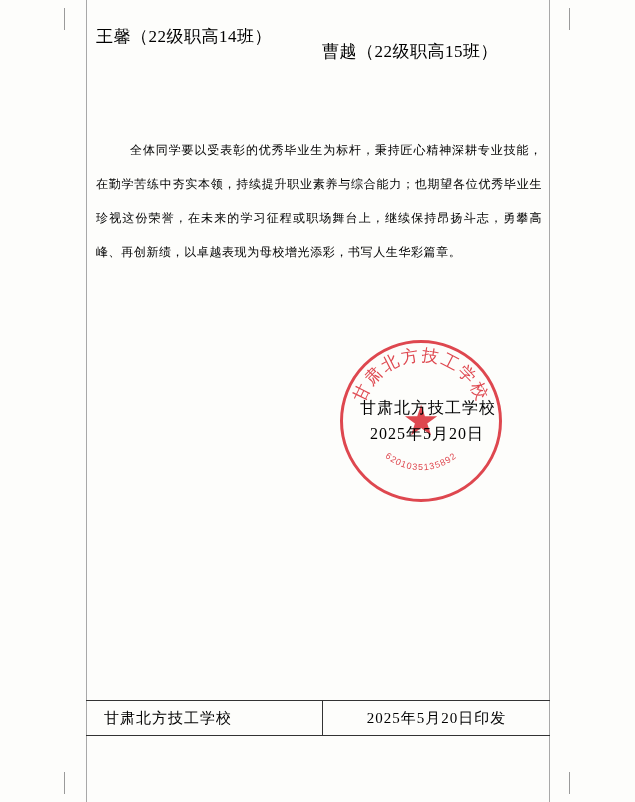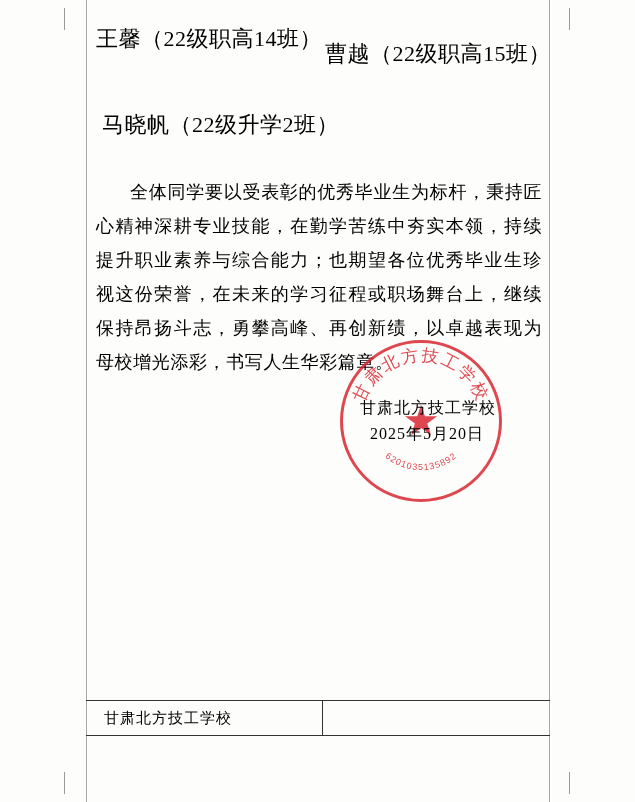--- a/index.html
+++ b/index.html
@@ -58,37 +58,37 @@
 
   .content {
     position: absolute;
     left: 96px;
     top: 28px;
     width: 446px;
   }
 
   .name-row {
     display: flex;
-    font-size: 22px;
+    font-size: 17px;
     line-height: 1;
     margin-bottom: 17px;
     letter-spacing: 0.5px;
     justify-content: space-between;
   }
   .name-cell {
     width: 50%;
     white-space: nowrap;
   }
   .name-cell.right { padding-left: 6px; margin-top: 15px; }
   .nm {
     display: inline-block;
   }
 
   .body-para {
-    font-size: 18px;
+    font-size: 12px;
     line-height: 34px;
     text-align: justify;
     text-justify: inter-ideograph;
     text-indent: 34px;
     margin-top: 22px;
     letter-spacing: 0.6px;
   }
 
   
   .sign-block {
@@ -223,23 +223,20 @@
       </div>
       <div class="name-cell right">
         <span class="nm">曹</span><span class="sp"></span><span class="nm">越</span><span class="nm">（22级职高15班）</span>
       </div>
     </div>
 
     <div class="name-row">
     </div>
 
     <div class="name-row">
-      <div class="name-cell right">
-        <span class="nm">马晓帆</span><span class="nm">（22级升学2班）</span>
-      </div>
     </div>
 
     <div class="name-row">
     </div>
 
     <div class="body-para">全体同学要以受表彰的优秀毕业生为标杆，秉持匠心精神深耕专业技能，在勤学苦练中夯实本领，持续提升职业素养与综合能力；也期望各位优秀毕业生珍视这份荣誉，在未来的学习征程或职场舞台上，继续保持昂扬斗志，勇攀高峰、再创新绩，以卓越表现为母校增光添彩，书写人生华彩篇章。</div>
 
   </div>
 
   <div class="sign-block">
@@ -261,15 +258,16 @@
       <div class="seal-star">
         <div class="star-glyph">★</div>
       </div>
     </div>
     <div class="sign-name">甘肃北方技工学校</div>
     <div class="sign-date">2025年5月20日</div>
   </div>
 
   <div class="footer">
     <div class="footer-cell footer-left">甘肃北方技工学校</div>
+    <div class="footer-cell footer-right">2025年5月20日印发</div>
   </div>
 
 </div>
 
 </body></html>

